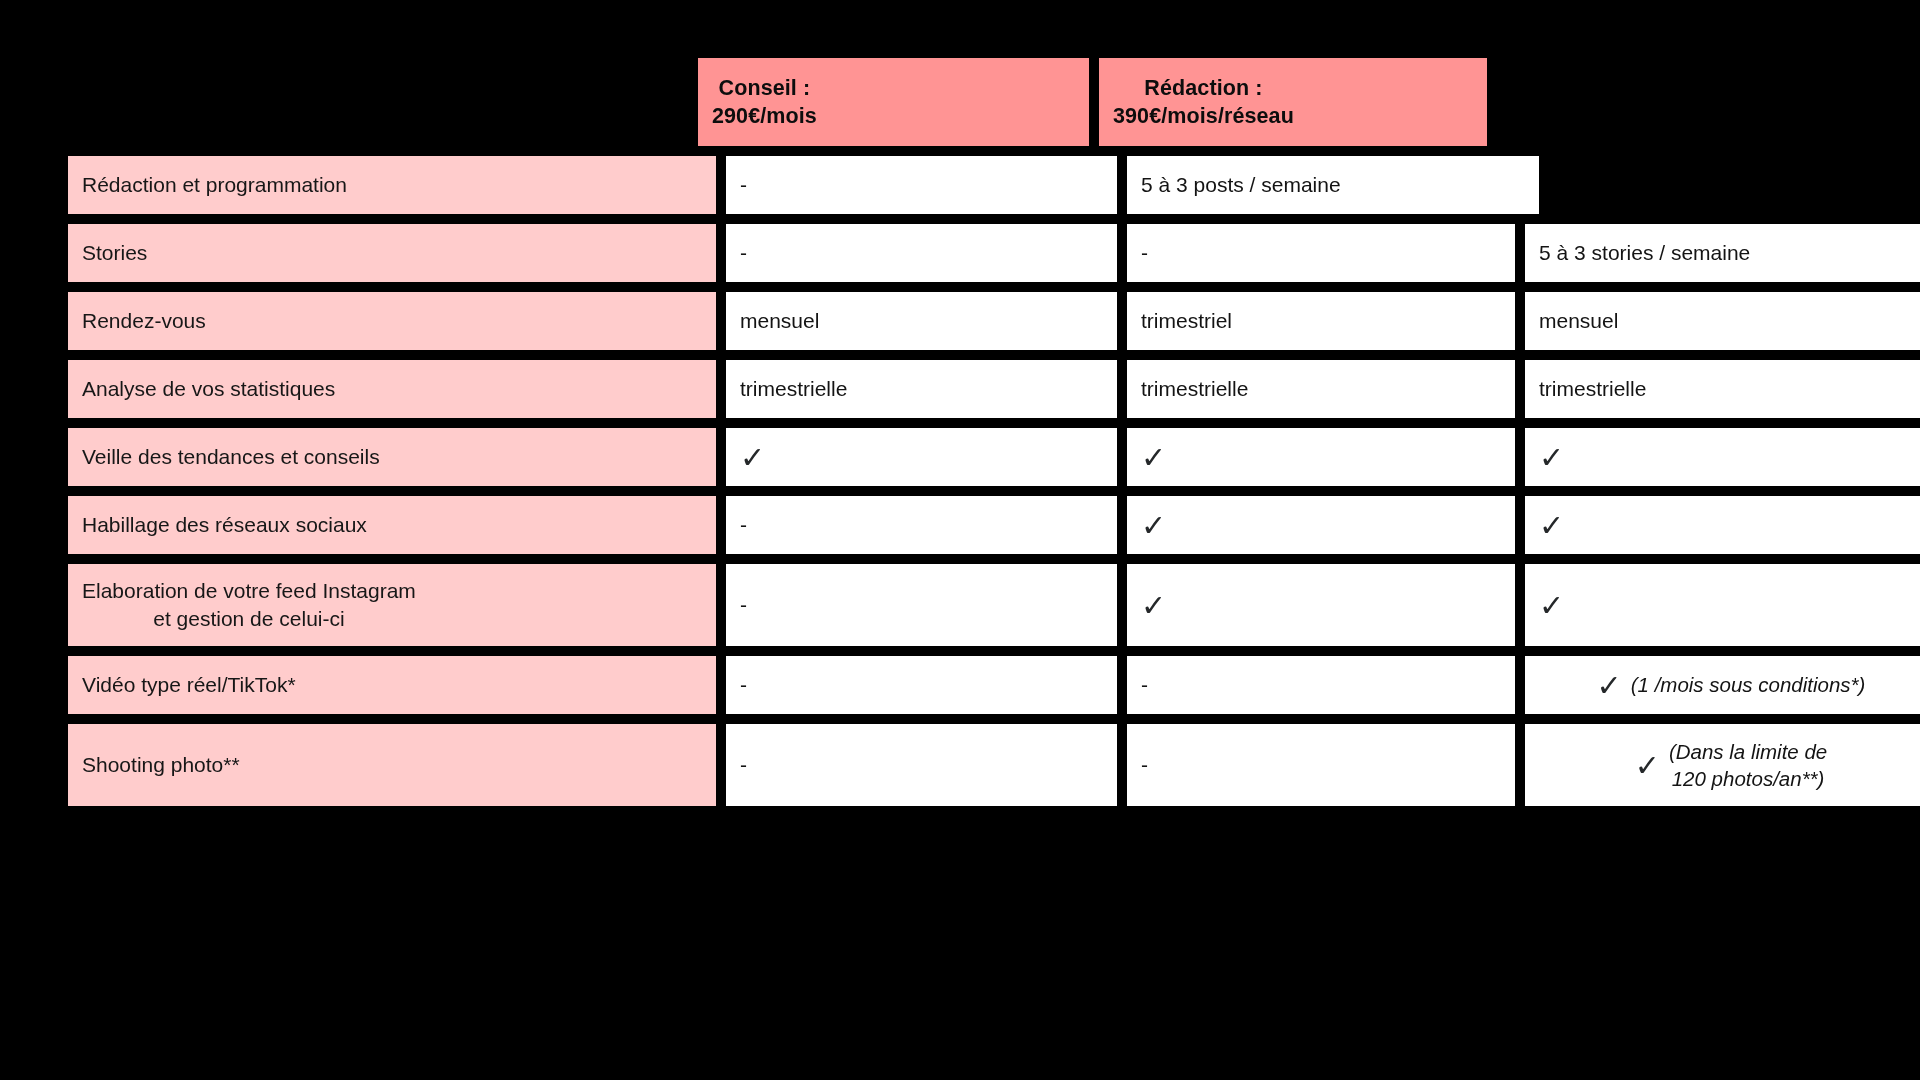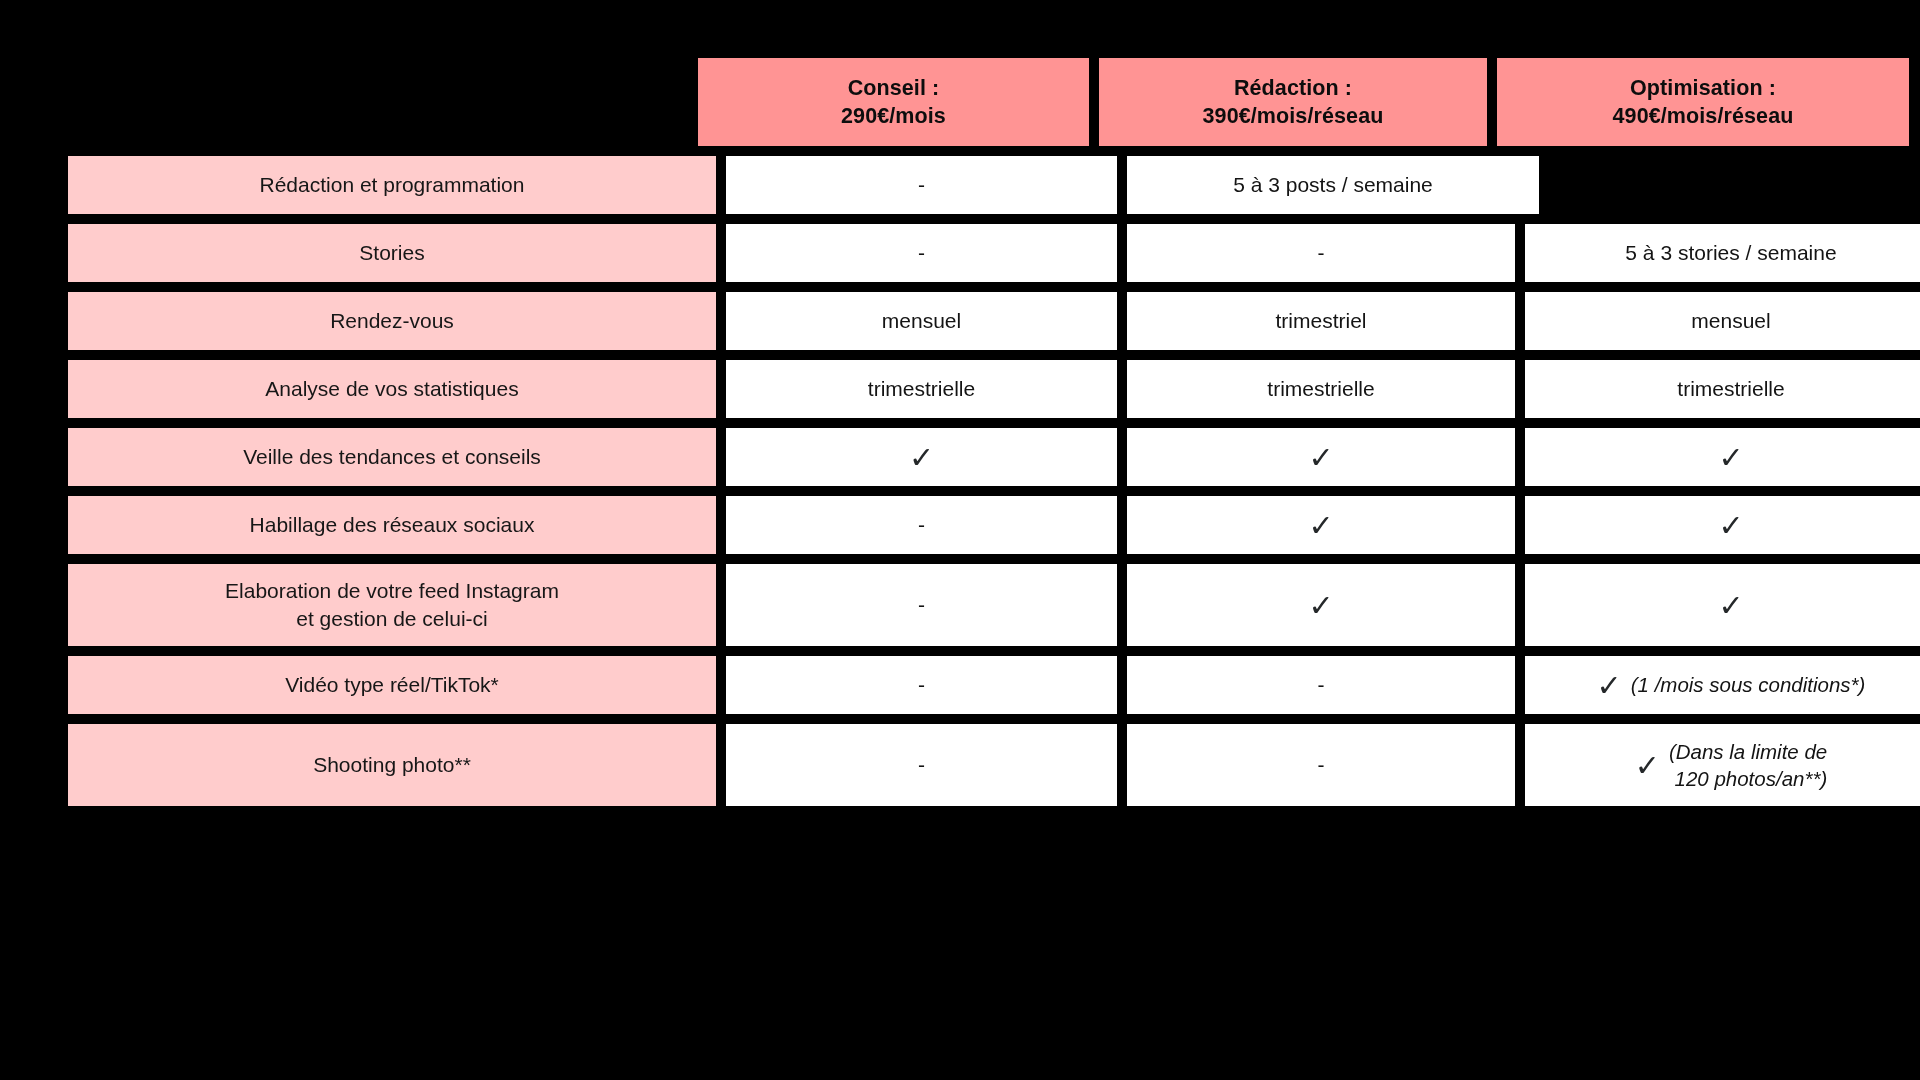--- a/index.html
+++ b/index.html
@@ -45,21 +45,21 @@
   
   .c-label  { width: 648px; flex: 0 0 648px; }
   .c-plan   { width: 391px; flex: 0 0 391px; }
   .c-plan2  { width: 388px; flex: 0 0 388px; }
   .c-plan3  { width: 412px; flex: 0 0 412px; }
 
   .cell {
     box-sizing: border-box;
     display: flex;
     align-items: center;
-    justify-content: center;
+    justify-content: flex-start;
     text-align: center;
     padding: 6px 14px;
     line-height: 1.32;
   }
 
   
   .header-row { height: 88px; }
   .header-spacer {
     background: #000000;
   }
@@ -101,21 +101,21 @@
     font-style: italic;
     font-size: 20.5px;
     gap: 9px;
   }
   .value-cell.with-note .note { font-style: italic; }
   .value-cell.with-note.stacked {
     flex-direction: row;
     align-items: center;
     justify-content: center;
   }
-  .note-lines { display: inline-block; text-align: right; }
+  .note-lines { display: inline-block; text-align: center; }
   .note-lines .nl { display: block; }
   .dash { font-size: 21px; color: #141414; }
   .lbl-lines .ll { display: block; }
 </style>
 </head>
 <body>
 
 <div id="pricing-table">
   <div class="table-grid">
 
@@ -129,26 +129,20 @@
         </span>
       </div>
 
       <div class="cell c-plan2 header-cell">
         <span>
           <span class="line">Rédaction :</span>
           <span class="line">390€/mois/réseau</span>
         </span>
       </div>
 
-      <div class="cell c-plan3 header-cell">
-        <span>
-          <span class="line">Optimisation :</span>
-          <span class="line">490€/mois/réseau</span>
-        </span>
-      </div>
     </div>
 
     <div id="body-rows" style="display:flex;flex-direction:column;gap:10px;margin-left:28px;">
         <div class="row row-h-normal">
           <div class="cell c-label label-cell">
             <span class="lbl-lines">
               <span class="ll">Rédaction et programmation</span>
             </span>
           </div>
           <div class="cell c-plan value-cell">

